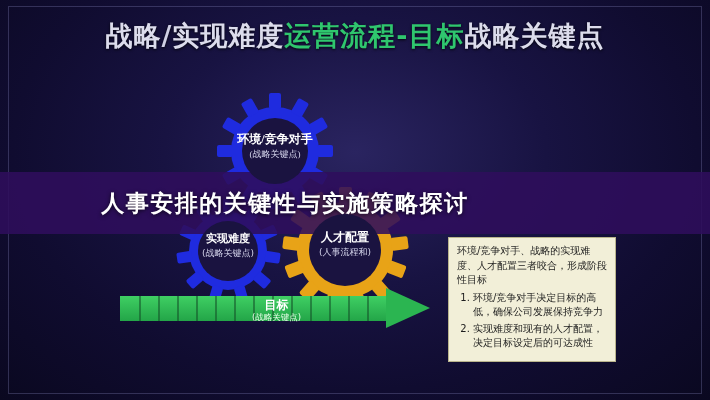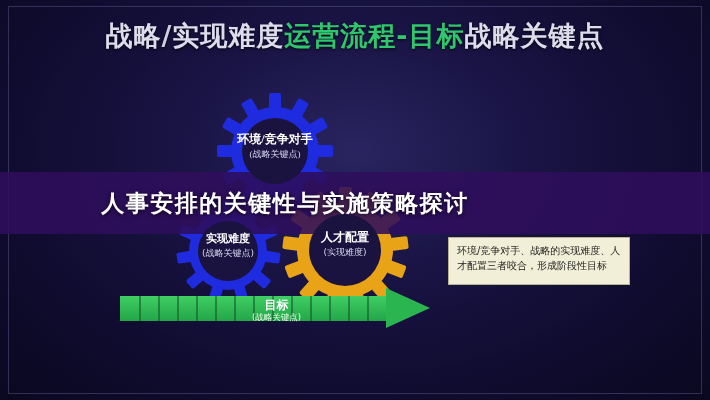--- a/index.html
+++ b/index.html
@@ -131,21 +131,21 @@
     font-size: 8.5px;
     font-weight: normal;
     color: #eaffea;
   }
 
   
   #note {
     position: absolute;
     left: 448px;
     top: 237px;
-    width: 182px;
+    width: 168px;
     padding: 6px 8px 8px 8px;
     box-sizing: border-box;
     background: #f2efd8;
     border: 1px solid #b9b48c;
     color: #1d1d1d;
     font-size: 10px;
     line-height: 1.45;
   }
   #note .head { margin: 0 0 3px 0; }
   #note ol { margin: 0; padding-left: 16px; }
@@ -246,21 +246,21 @@
         <div class="tooth" style="position: absolute; left: 64px; top: 64px; width: 13px; height: 17px; background: rgb(232, 163, 23); transform-origin: 6.5px 63px; margin-left: -6.5px; margin-top: -63px; transform: rotate(193.846deg); border-radius: 2px;"></div>
         <div class="tooth" style="position: absolute; left: 64px; top: 64px; width: 13px; height: 17px; background: rgb(232, 163, 23); transform-origin: 6.5px 63px; margin-left: -6.5px; margin-top: -63px; transform: rotate(221.538deg); border-radius: 2px;"></div>
         <div class="tooth" style="position: absolute; left: 64px; top: 64px; width: 13px; height: 17px; background: rgb(232, 163, 23); transform-origin: 6.5px 63px; margin-left: -6.5px; margin-top: -63px; transform: rotate(249.231deg); border-radius: 2px;"></div>
         <div class="tooth" style="position: absolute; left: 64px; top: 64px; width: 13px; height: 17px; background: rgb(232, 163, 23); transform-origin: 6.5px 63px; margin-left: -6.5px; margin-top: -63px; transform: rotate(276.923deg); border-radius: 2px;"></div>
         <div class="tooth" style="position: absolute; left: 64px; top: 64px; width: 13px; height: 17px; background: rgb(232, 163, 23); transform-origin: 6.5px 63px; margin-left: -6.5px; margin-top: -63px; transform: rotate(304.615deg); border-radius: 2px;"></div>
         <div class="tooth" style="position: absolute; left: 64px; top: 64px; width: 13px; height: 17px; background: rgb(232, 163, 23); transform-origin: 6.5px 63px; margin-left: -6.5px; margin-top: -63px; transform: rotate(332.308deg); border-radius: 2px;"></div>
       </div>
     <div class="hub" style="left: 28px; top: 28px; width: 72px; height: 72px; z-index: 3;"></div>
     <div class="lbl" style="top: 44px; font-size: 12px; z-index: 4; position: absolute;">
       <span>人才配置</span>
-      <span class="sub">(实现难度)</span>
+      <span class="sub">(人事流程和)</span>
     </div>
   </div>
 
   <div id="goal-arrow">
     <div class="shaft"></div>
     <div class="ticks" id="goal-ticks">
         <i style="left: 19px;"></i>
         <i style="left: 38px;"></i>
         <i style="left: 57px;"></i>
         <i style="left: 76px;"></i>
@@ -276,17 +276,21 @@
       </div>
     <div class="head"></div>
   </div>
   <div id="goal-label">
     <span>目标</span>
     <span class="sub">(战略关键点)</span>
   </div>
 
   <div id="note">
     <p class="head">环境/竞争对手、战略的实现难度、人才配置三者咬合，形成阶段性目标</p>
+    <ol>
+      <li>环境/竞争对手决定目标的高低，确保公司发展保持竞争力</li>
+      <li>实现难度和现有的人才配置，决定目标设定后的可达成性</li>
+    </ol>
   </div>
 
   <div id="banner"></div>
   <div id="banner-text">人事安排的关键性与实施策略探讨</div>
 </div>
 
 </body></html>

